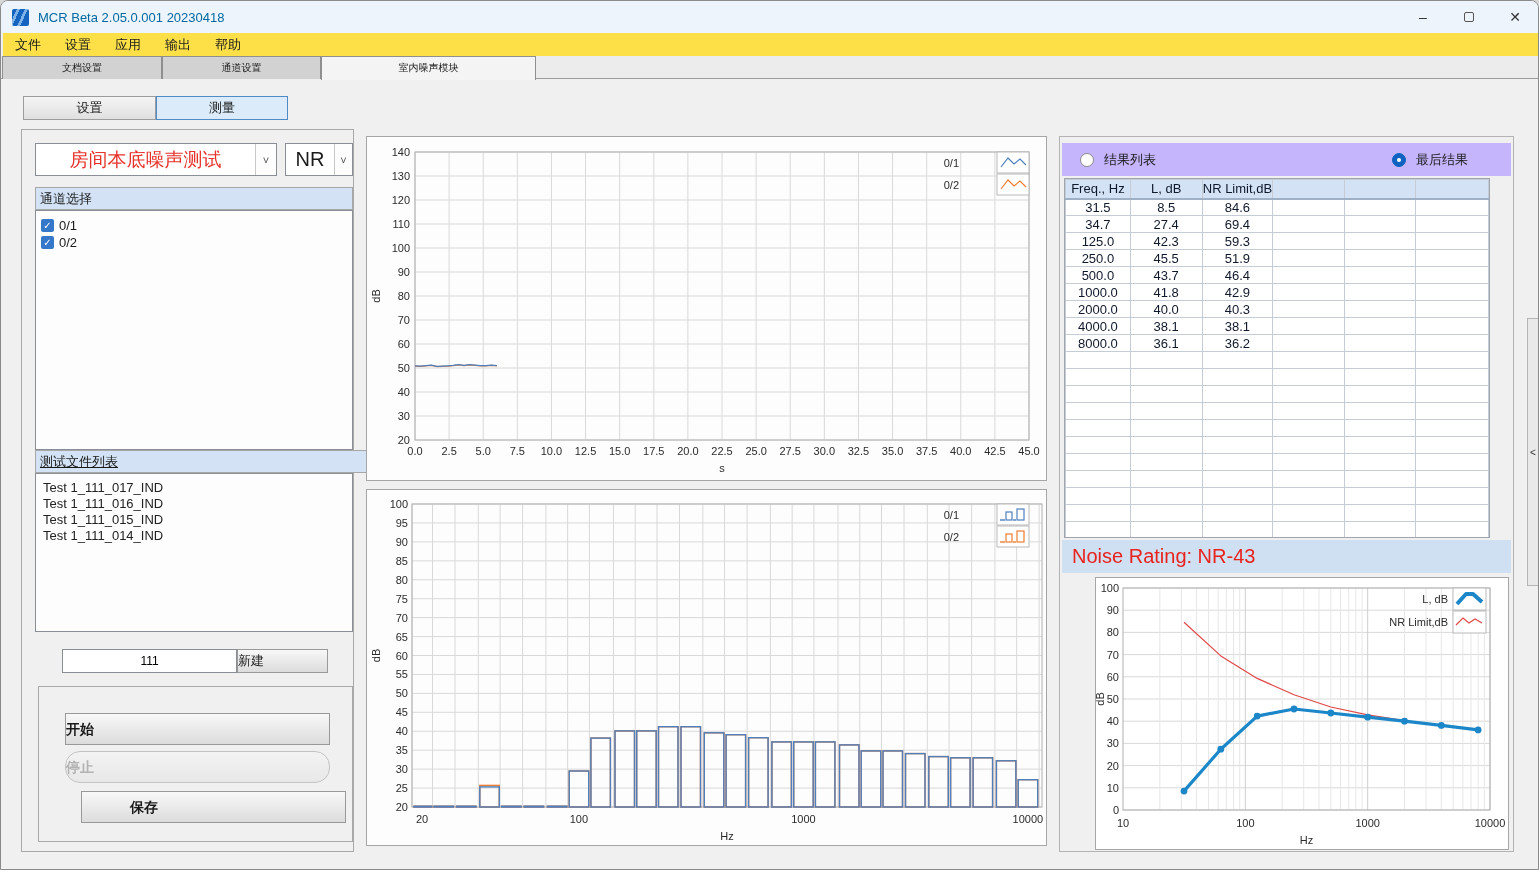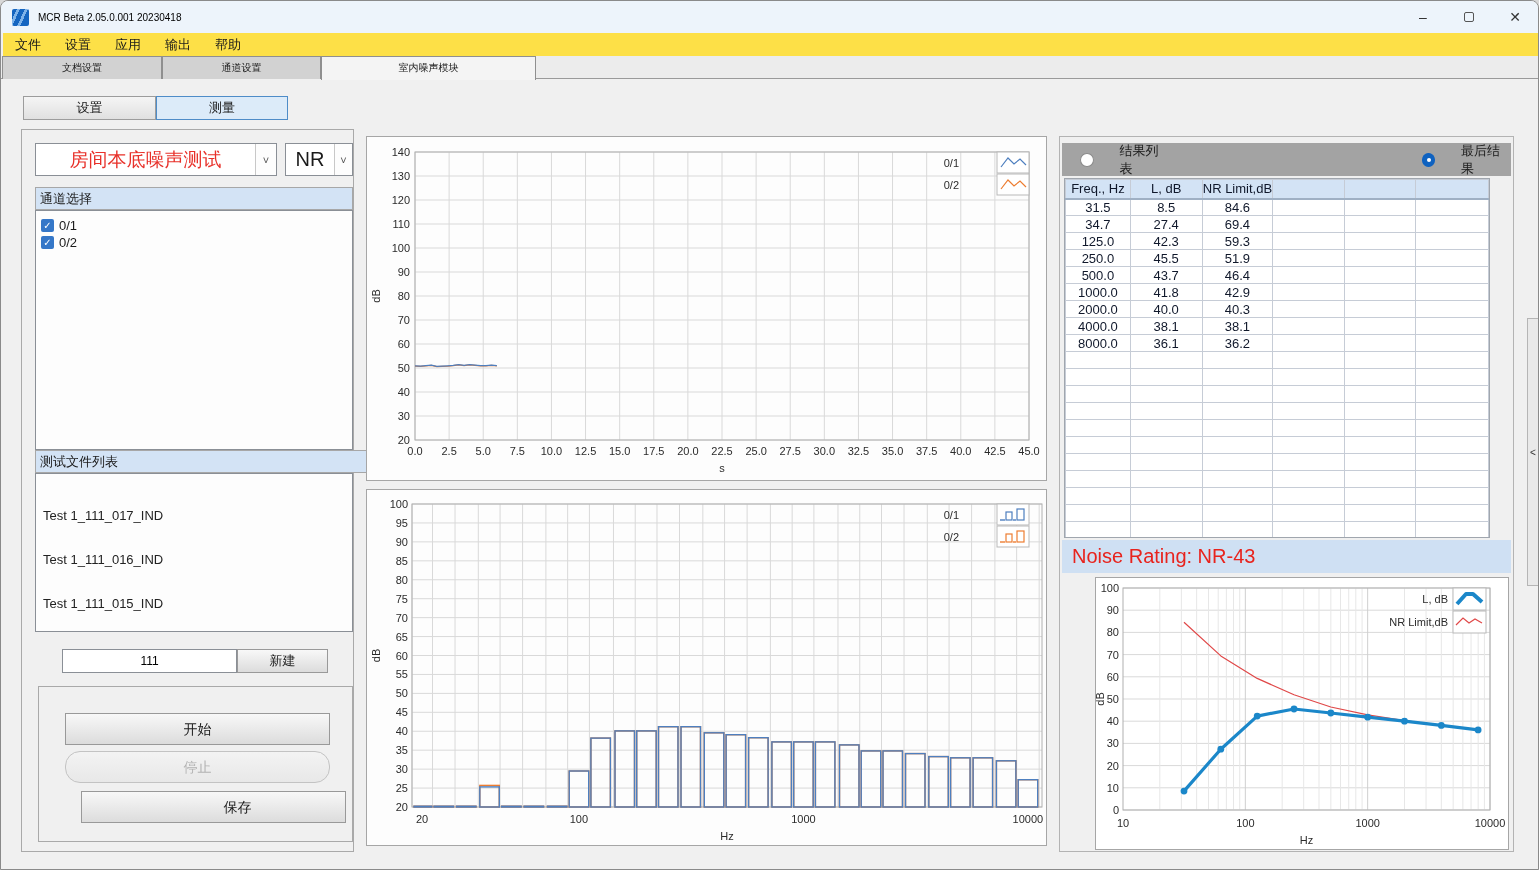--- a/index.html
+++ b/index.html
@@ -5,21 +5,21 @@
   html,body{margin:0;padding:0;background:#d8d8d8;}
   *{box-sizing:border-box;}
   .window{position:relative;width:1539px;height:870px;background:#f0f0f0;
     font-family:"Liberation Sans","DejaVu Sans",sans-serif;color:#1a1a1a;overflow:hidden;
     border:1px solid #8a8a8a;border-radius:8px 8px 0 0;}
   .abs{position:absolute;}
   
   .titlebar{position:absolute;left:0;top:0;width:100%;height:32px;background:#edf4fb;display:flex;align-items:center;}
   .app-logo{width:17px;height:17px;margin-left:11px;border-radius:2px;
     background:linear-gradient(115deg,#1565c0 0 20%,#7fb3e8 20% 32%,#1565c0 32% 52%,#7fb3e8 52% 64%,#1565c0 64% 100%);}
-  .title-text{margin-left:9px;font-size:10px;color:#000000;}
+  .title-text{margin-left:9px;font-size:13px;color:#0369a1;}
   .win-controls{position:absolute;right:0;top:0;height:32px;display:flex;}
   .win-btn{width:46px;height:32px;display:flex;align-items:center;justify-content:center;font-size:14px;color:#333;cursor:default;}
   .max-glyph{width:10px;height:10px;border:1px solid #555;border-radius:2px;display:inline-block;}
   
   .menubar{position:absolute;left:2px;top:32px;width:100%;height:23px;background:#fde047;display:flex;align-items:center;font-size:13px;}
   .menu-item{padding:0 12px;height:23px;line-height:23px;}
   
   .tabstrip{position:absolute;left:0;top:55px;width:100%;height:23px;background:#ececec;border-bottom:1px solid #9a9a9a;}
   .main-tab{position:absolute;top:0;height:23px;line-height:22px;text-align:center;font-size:10px;
     background:#d2d2d2;border:1px solid #8f8f8f;border-bottom:none;}
@@ -32,26 +32,26 @@
   .groupbox{border:1px solid #a9a9a9;background:#f0f0f0;}
   .white-panel{background:#fdfdfd;border:1px solid #a6a6a6;}
   .section-header{background:#d3e3f5;border:1px solid #a7a7a7;font-size:13px;line-height:21px;padding-left:4px;}
   .listbox{background:#fdfdfd;border:1px solid #8a8f96;font-size:13px;overflow:hidden;}
   .combo{background:#fff;border:1px solid #8a8f96;display:flex;}
   .combo-value{flex:1;display:flex;align-items:center;justify-content:center;overflow:hidden;}
   .combo-arrow{width:21px;border-left:1px solid #c8c8c8;background:#fdfdfd;display:flex;align-items:center;justify-content:center;color:#555;font-size:11px;}
   .red-serif{font-family:Liberation Serif, serif;font-size:19px;}
   .check-row{display:flex;align-items:center;height:17px;padding-left:5px;font-size:13px;}
   .checkbox{width:13px;height:13px;border-radius:2px;background:#3577c8;color:#fff;font-size:10px;line-height:13px;text-align:center;margin-right:5px;}
-  .file-item{height:16px;line-height:16px;padding-left:7px;font-size:13px;color:#222;margin-top:28px;}
-  .btn{background:linear-gradient(#f8f8f8,#dcdcdc);border:1px solid #999;font-size:14px;text-align:center;}
+  .file-item{height:16px;line-height:16px;padding-left:7px;font-size:13px;color:#222;}
+  .btn{background:linear-gradient(#f8f8f8,#dcdcdc);border:1px solid #999;font-size:14px;}
   .btn.disabled{color:#b2b2b2;background:linear-gradient(#f3f3f3,#e8e8e8);border-color:#c3c3c3;border-radius:15px;}
   .text-input{background:#fff;border:1px solid #8a8f96;font-size:12px;text-align:center;font-family:inherit;}
   
-  .radio-band{background:#a3a3a3;display:flex;align-items:center;font-size:13px;gap:16px;}
+  .radio-band{background:#c4b5fd;display:flex;align-items:center;font-size:13px;}
   .radio-circle{width:14px;height:14px;border-radius:50%;border:1px solid #8a8a8a;background:#fff;display:inline-block;}
   .radio-circle.sel{background:#0f62c0;border-color:#0f62c0;position:relative;}
   .radio-circle.sel::after{content:"";position:absolute;left:4px;top:4px;width:4px;height:4px;border-radius:50%;background:#fff;}
   .results-table{border-collapse:collapse;table-layout:fixed;background:#fff;font-size:13px;color:#10182b;}
   .results-table td,.results-table th{border:1px solid #c6ccd6;height:17px;padding:0;text-align:center;font-weight:normal;overflow:hidden;}
   .results-table th{background:#d3e3f5;height:19px;border-bottom:2px solid #9fb0c4;}
   .nr-banner{background:#cfe0f3;color:#e8231d;font-size:20px;line-height:33px;padding-left:10px;white-space:nowrap;}
   .chartbox{background:#fff;border:1px solid #a6a6a6;}
   svg text{font-family:"Liberation Sans","DejaVu Sans",sans-serif;}
   .splitter{background:#e9e9e9;border:1px solid #b5b5b5;display:flex;align-items:center;justify-content:center;
@@ -113,32 +113,32 @@
         <div class="check-row">
           <span class="checkbox">✓</span>
           <span>0/1</span>
         </div>
         <div class="check-row">
           <span class="checkbox">✓</span>
           <span>0/2</span>
         </div>
       </div>
 
-    <div class="abs section-header" style="left:13px;top:320px;width:342px;height:23px;">测试文件列表</div>
+    <div class="abs section-header" style="left:13px;top:320px;width:342px;height:23px;text-decoration:underline;">测试文件列表</div>
     <div class="abs listbox" style="left:13px;top:343px;width:318px;height:159px;padding-top:6px;" id="file-list">
         <div class="file-item">Test 1_111_017_IND</div>
         <div class="file-item">Test 1_111_016_IND</div>
         <div class="file-item">Test 1_111_015_IND</div>
         <div class="file-item">Test 1_111_014_IND</div>
       </div>
 
     <input class="abs text-input" style="left: 40px; top: 519px; width: 175px; height: 24px;" value="111">
     <div class="abs btn" style="left:215px;top:519px;width:91px;height:24px;line-height:22px;font-size:13px;">新建</div>
 
-    <div class="abs groupbox" style="left:16px;top:556px;width:315px;height:156px;">
+    <div class="abs groupbox" style="left:16px;top:556px;width:315px;height:156px;font-weight:bold;">
       <div class="abs btn" style="left:26px;top:26px;width:265px;height:32px;line-height:30px;">开始</div>
       <div class="abs btn disabled" style="left:26px;top:64px;width:265px;height:32px;line-height:30px;">停止</div>
       <div class="abs btn" style="left:42px;top:104px;width:265px;height:32px;line-height:30px;padding-left:48px;">保存</div>
     </div>
   </div>
 
   <div class="abs white-panel" style="left:365px;top:135px;width:681px;height:345px;" id="chart-time"><svg xmlns="http://www.w3.org/2000/svg" width="679" height="343" viewBox="0 0 679 343">
         <line x1="48" y1="303" x2="662" y2="303" stroke="#d9d9d9" stroke-width="1"></line>
         <text x="43" y="307" text-anchor="end" font-size="11" fill="#2b2b2b">20</text>
         <line x1="48" y1="279" x2="662" y2="279" stroke="#d9d9d9" stroke-width="1"></line>

